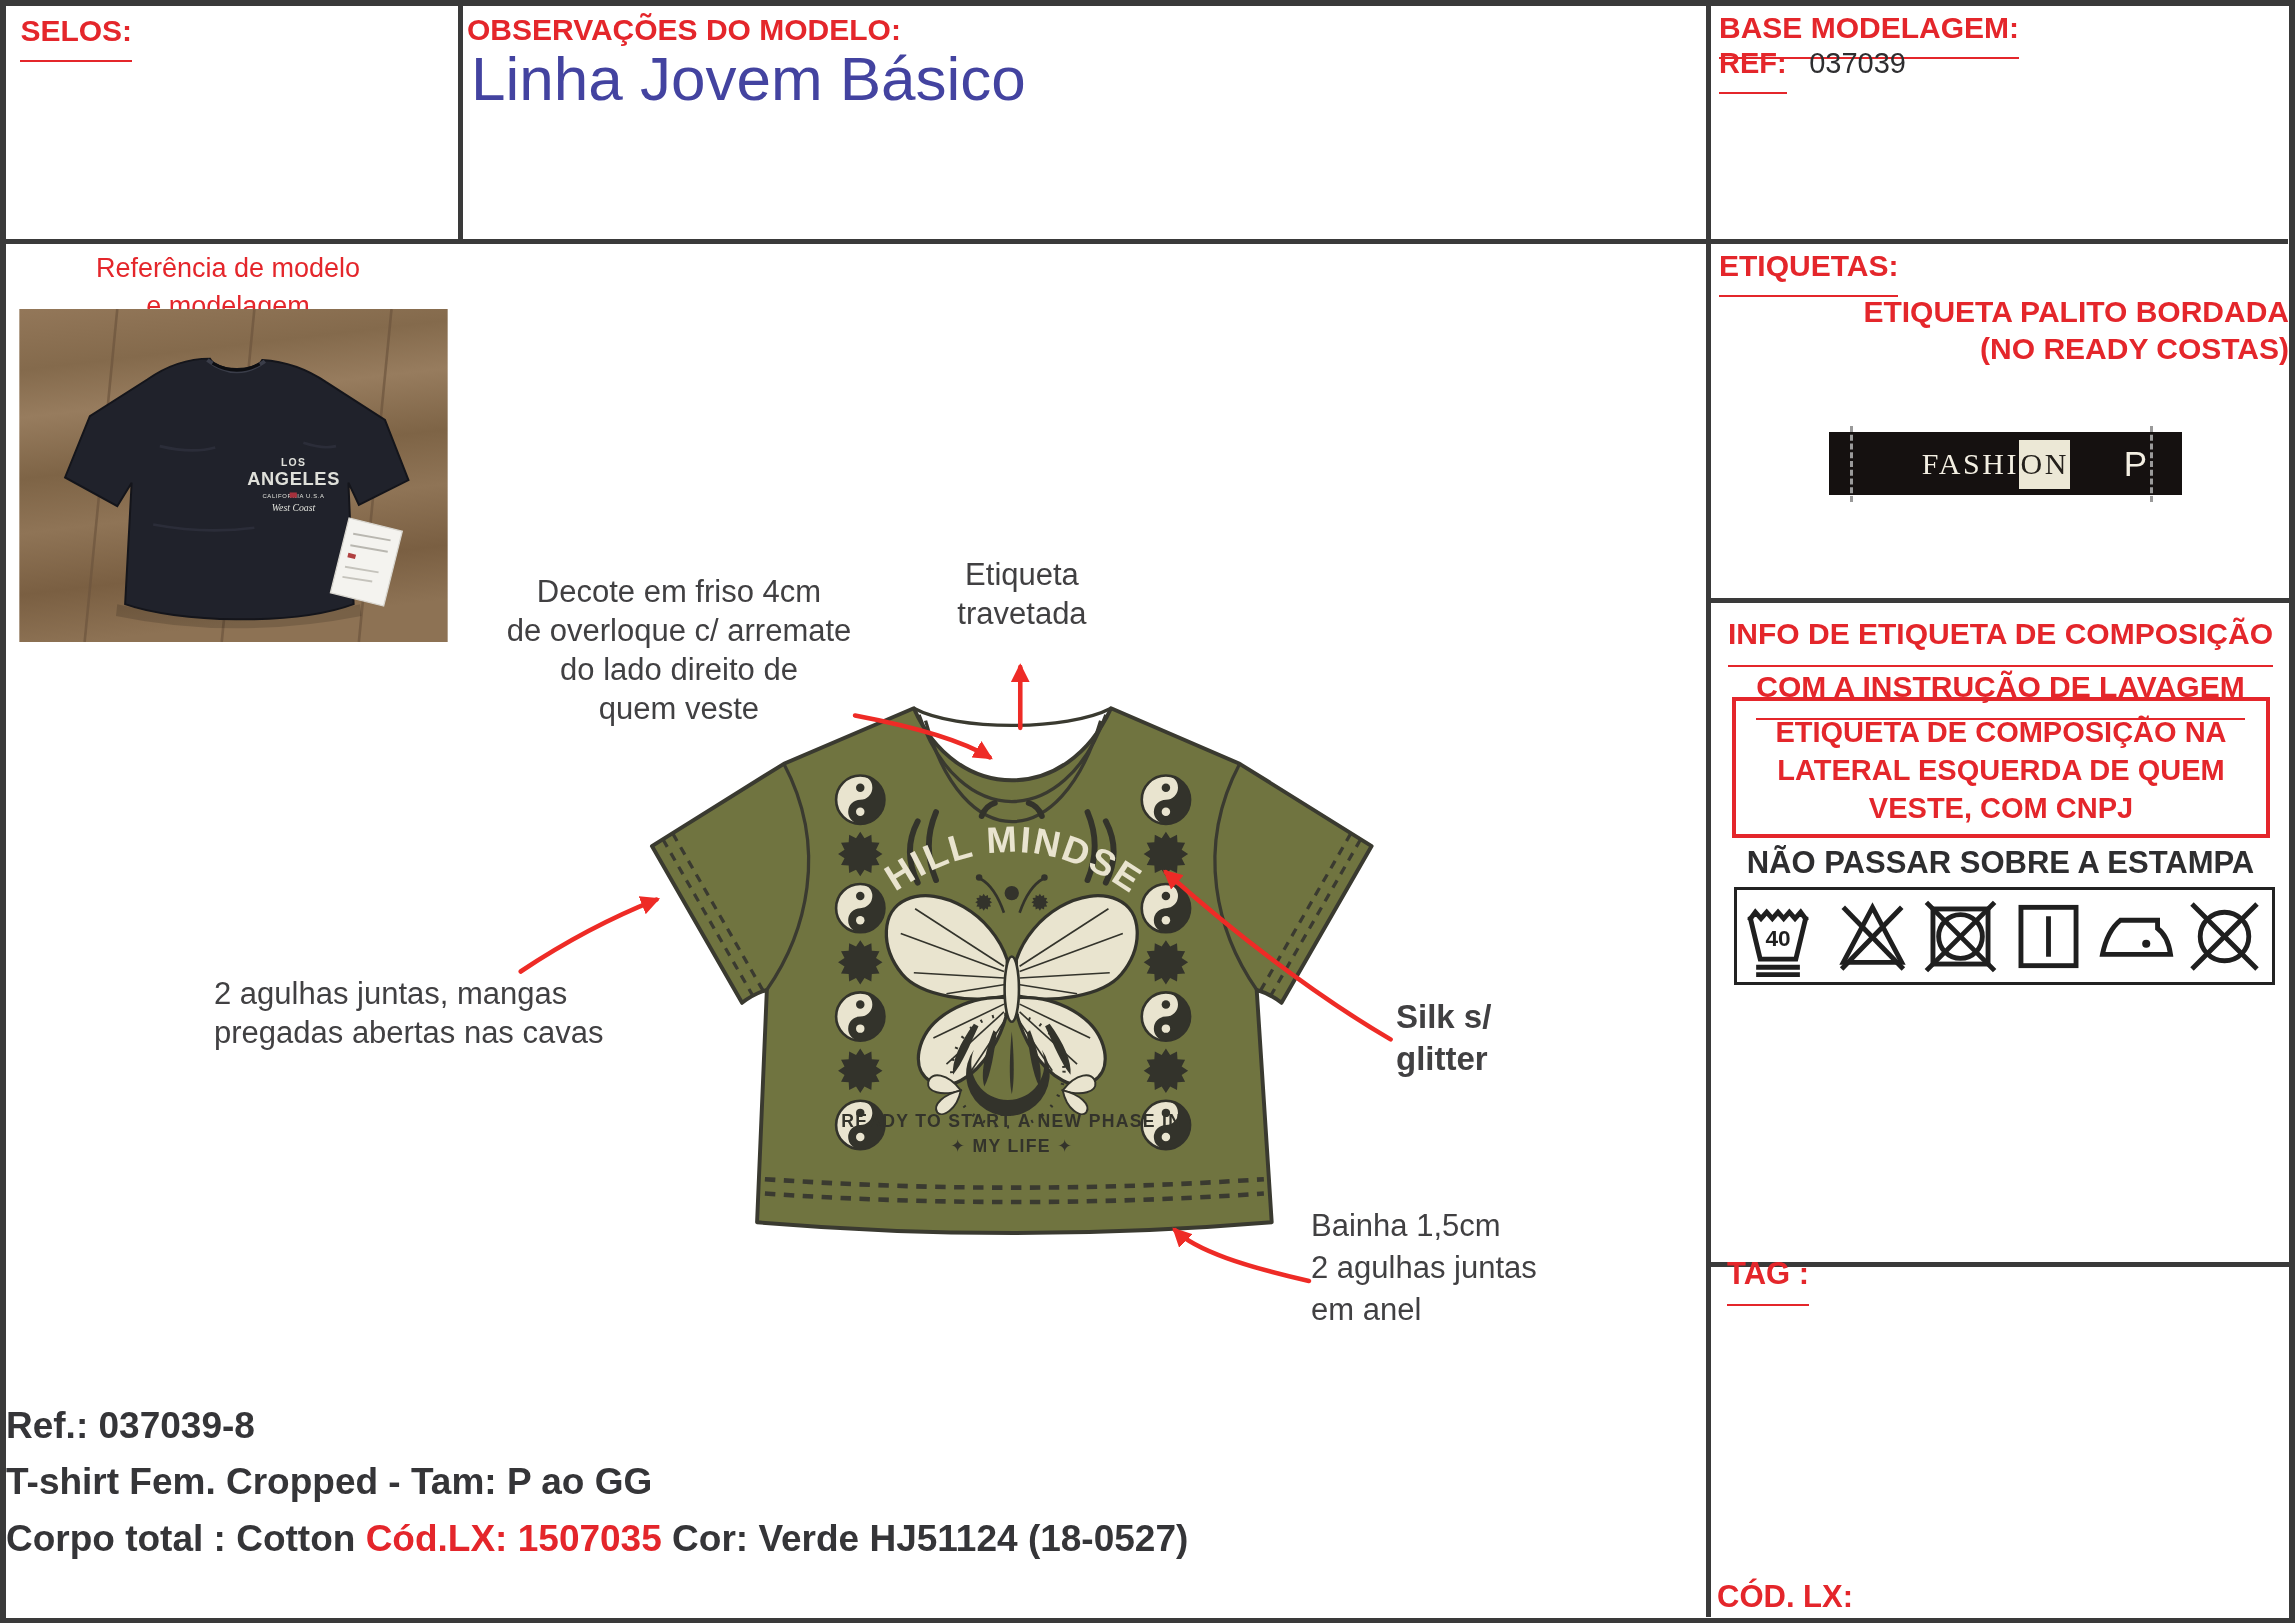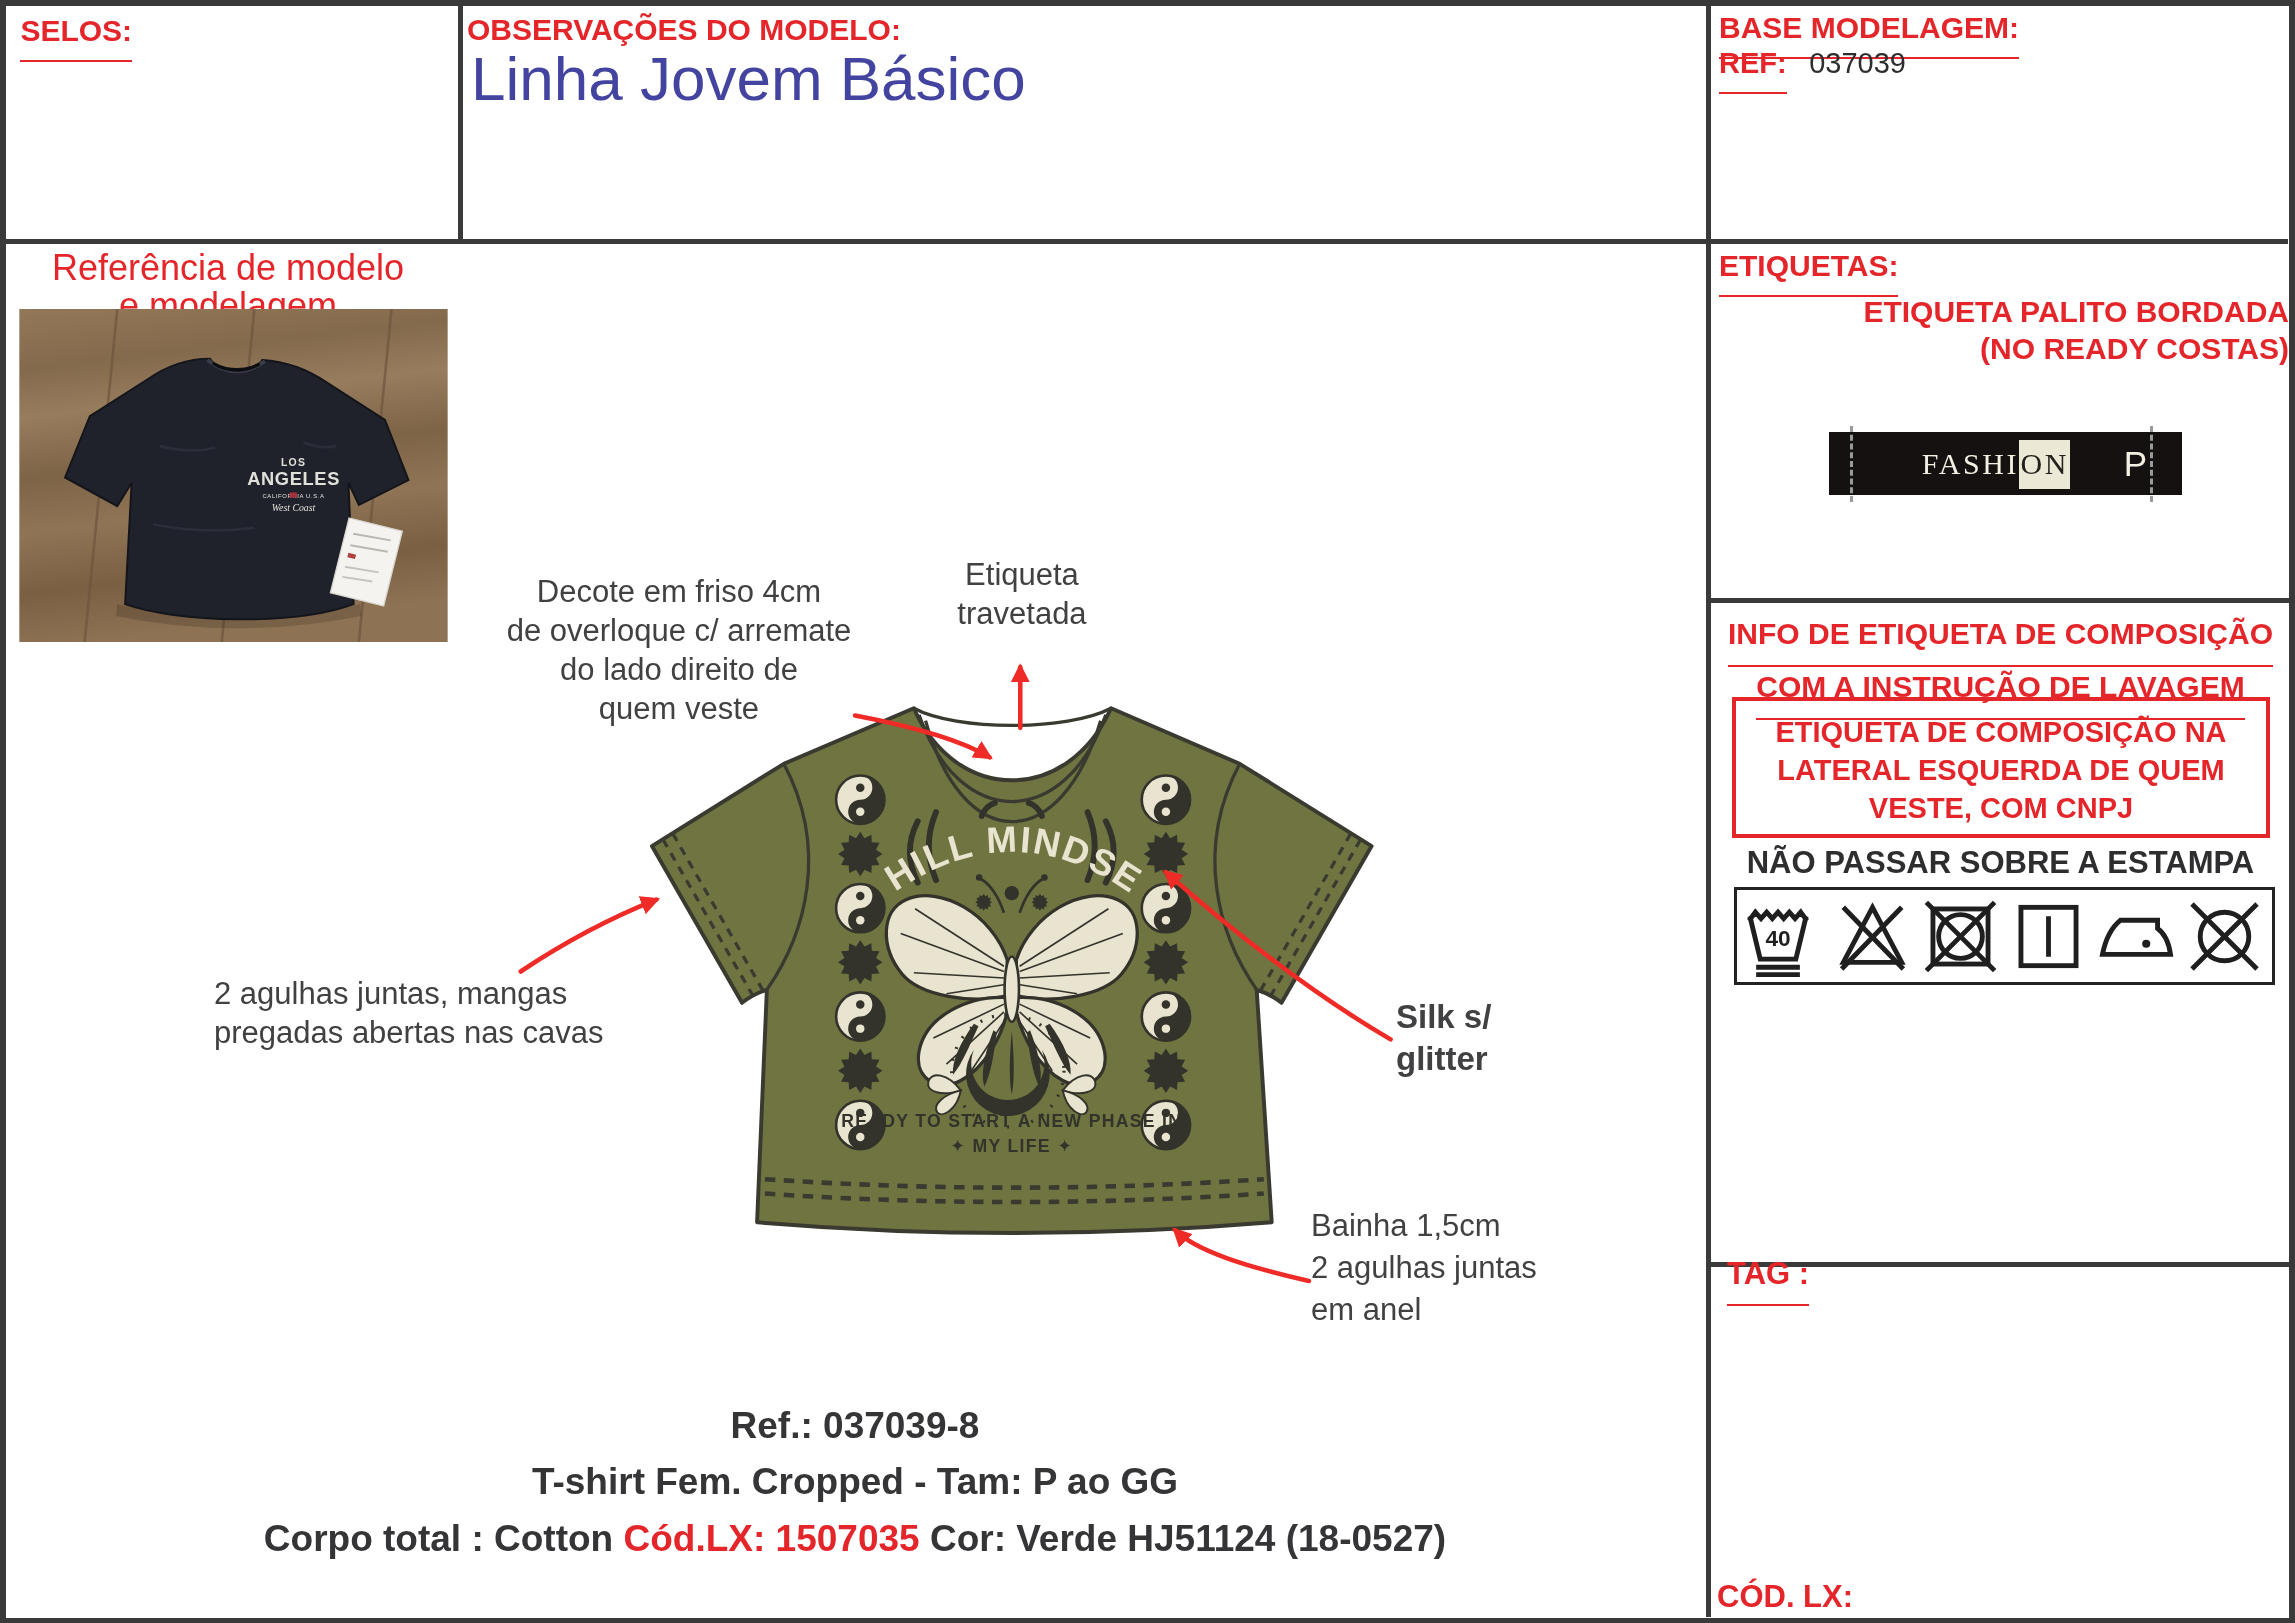--- a/index.html
+++ b/index.html
@@ -7,21 +7,21 @@
          font-family:"Liberation Sans","DejaVu Sans",sans-serif;overflow:hidden;box-sizing:border-box;
          border:6.5px solid #3a3a3a;}
   .line{position:absolute;background:#3a3a3a;}
   .abs{position:absolute;}
   .red{color:#e4262b;}
   .b{font-weight:bold;}
   .ub{border-bottom:2.6px solid currentColor;padding-bottom:12px;display:inline-block;}
   .hdr{font-size:30px;font-weight:bold;color:#e4262b;}
   .ann{font-size:31px;line-height:39px;color:#414042;}
   .center{text-align:center;}
-  .footer-line{position:absolute;left:0px;width:1698px;text-align:center;
+  .footer-line{position:absolute;left:0px;width:1698px;
                font-weight:bold;font-size:37px;color:#353538;}
   .compo-box{position:absolute;left:1726px;top:691px;width:538px;height:141px;
              border:4.6px solid #e4262b;box-sizing:border-box;}
   .care-box{position:absolute;left:1728px;top:881px;width:541px;height:98px;
             border:3.3px solid #222222;box-sizing:border-box;display:flex;
             align-items:center;justify-content:space-around;padding:0 3.9px;background:#fff;}
   .label-strip{position:absolute;left:1823px;top:426px;width:353px;height:63px;background:#151110;}
   .dashv{position:absolute;top:-6.5px;height:76px;border-left:3.9px dashed #9a9a9a;}
   .brand{position:absolute;left:59px;width:216px;top:50%;transform:translateY(-50%);
          text-align:center;font-family:"Liberation Serif","DejaVu Serif",serif;
@@ -179,21 +179,21 @@
 
     <g stroke="#ee2b26" stroke-width="7" fill="none" stroke-linecap="round">
       <path d="M1300,1086 C1400,1105 1465,1125 1506,1150" marker-end="url(#ah)"></path>
       <path d="M1553,1105 L1553,1012" marker-end="url(#ah)"></path>
       <path d="M788,1478 C860,1430 930,1394 996,1368" marker-end="url(#ah)"></path>
       <path d="M2120,1582 C1980,1500 1862,1402 1776,1326" marker-end="url(#ah)"></path>
       <path d="M1995,1952 C1900,1930 1822,1906 1790,1874" marker-end="url(#ah)"></path>
     </g>
   </svg>
 
-  <div class="abs red center" style="left:26px;top:243px;width:392px;font-size:36px;line-height:38px;">
+  <div class="abs red center" style="left:26px;top:243px;width:392px;font-size:27px;line-height:38px;">
     <div>Referência de modelo</div>
     <div>e modelagem</div>
   </div>
 
   <div class="abs" style="left:13px;top:303px;width:429px;height:389px;">
     <svg width="429" height="333" viewBox="0 0 656 510">
       <defs>
         <linearGradient id="wood" x1="0" y1="0" x2="0.15" y2="1">
           <stop offset="0" stop-color="#937759"></stop>
             <stop offset="0.18" stop-color="#846a4c"></stop>

